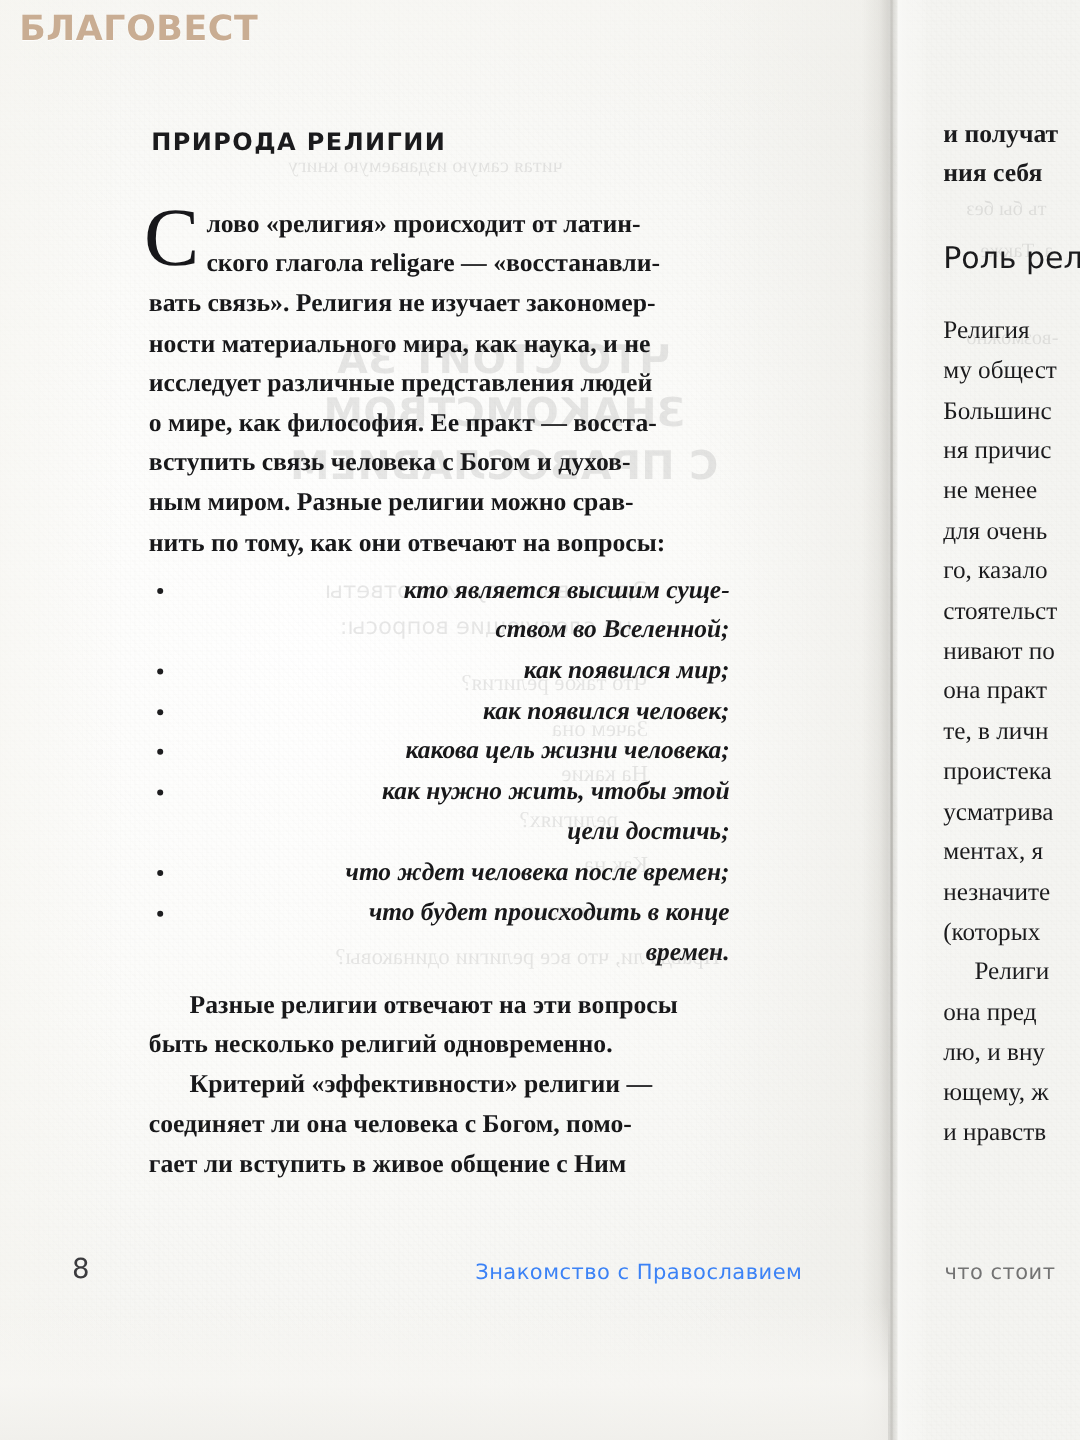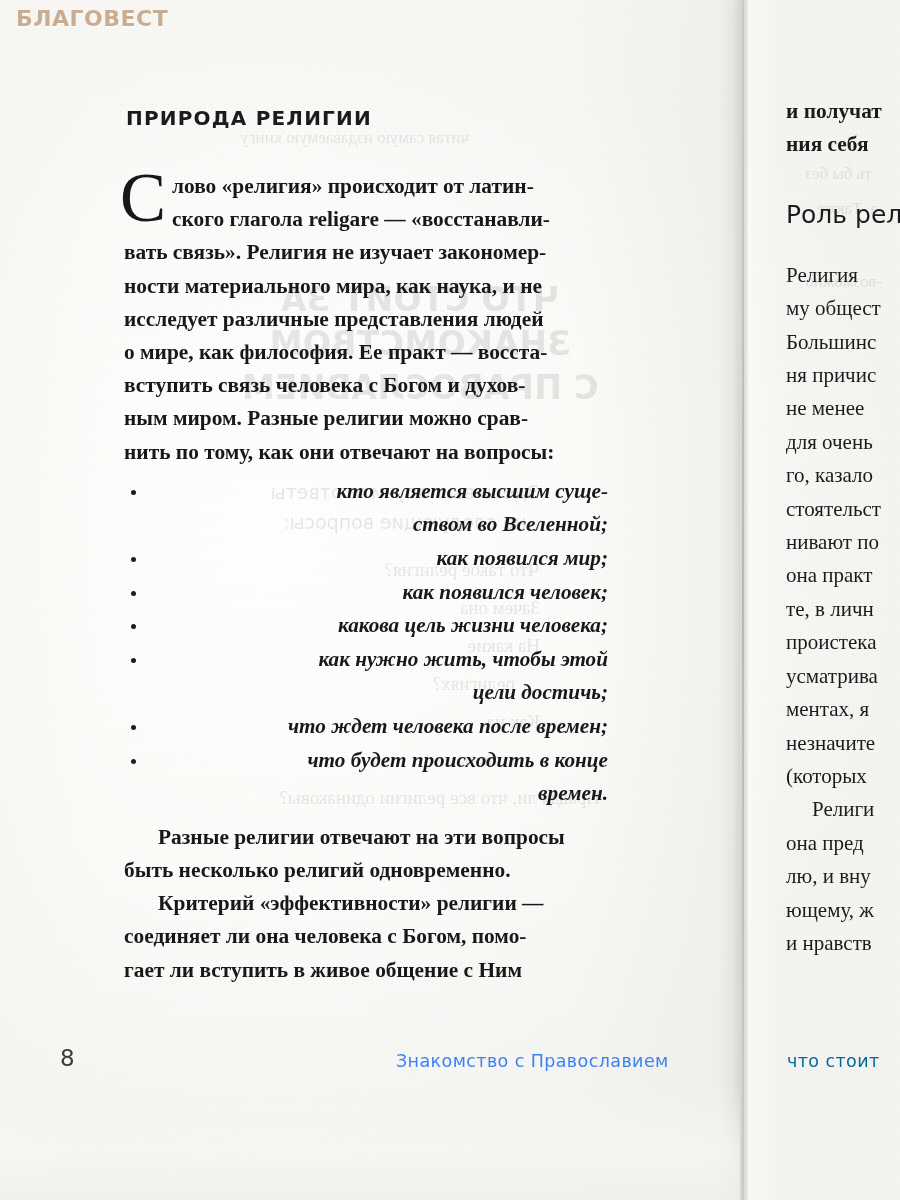--- a/index.html
+++ b/index.html
@@ -71,21 +71,21 @@
     pointer-events: none;
   }
 
   
   .watermark {
     position: absolute;
     left: 16px;
     top: 6px;
     font-family: "DejaVu Sans", "Liberation Sans", sans-serif;
     font-weight: 700;
-    font-size: 22px;
+    font-size: 29px;
     letter-spacing: .5px;
     color: #c9ad93;
     text-shadow: 0 1px 0 rgba(255,255,255,.85);
     z-index: 40;
     user-select: none;
   }
 
   
   .bleed-layer {
     position: absolute;
@@ -248,21 +248,21 @@
     white-space: nowrap;
   }
   .footer-running-right {
     position: absolute;
     left: 787px;
     top: 1051px;
     font-family: "DejaVu Sans", "Liberation Sans", sans-serif;
     font-weight: 400;
     font-size: 17.5px;
     letter-spacing: .4px;
-    color: #0369a1;
+    color: #737373;
     white-space: nowrap;
   }
 
   
   .bottom-shade {
     position: absolute;
     left: 0; top: 1085px; width: 740px; height: 115px;
     background: linear-gradient(180deg, rgba(255,255,255,0) 0%, rgba(247,246,243,.7) 60%, rgba(240,239,235,.85) 100%);
     pointer-events: none;
     z-index: 5;

